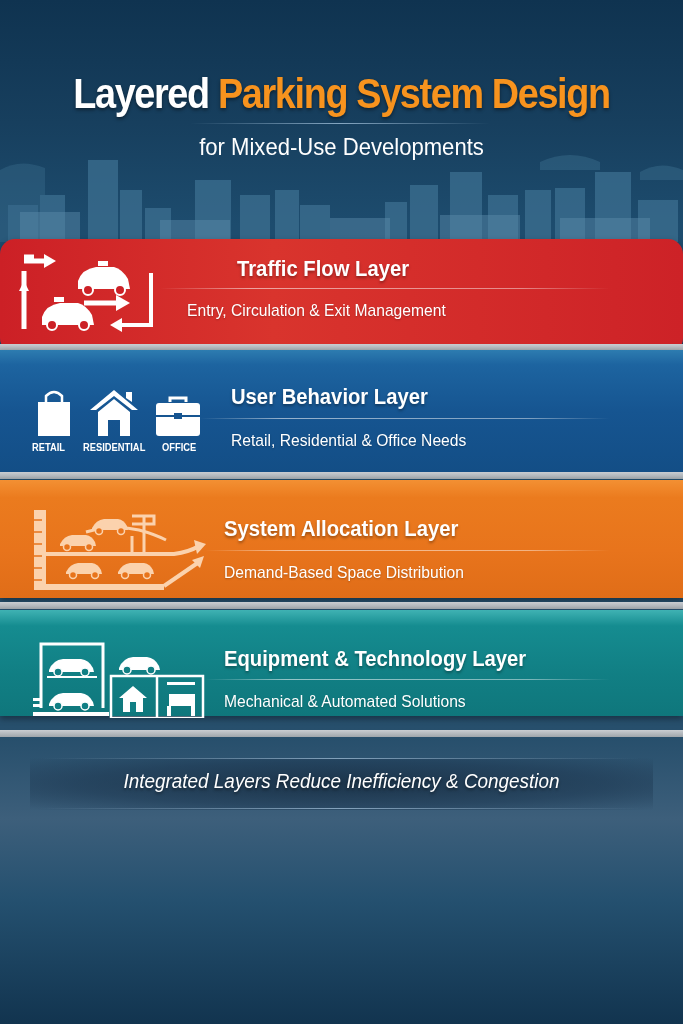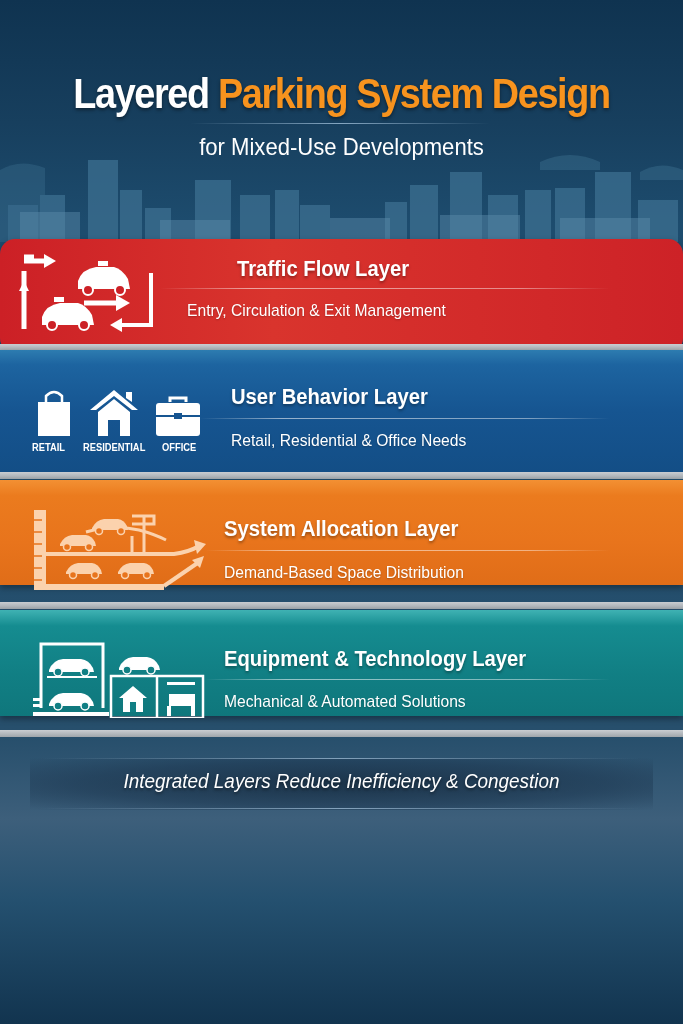--- a/index.html
+++ b/index.html
@@ -29,21 +29,21 @@
   }
   .skyline { position: absolute; left: 0; top: 150px; width: 683px; height: 92px; }
 
   .band {
     position: absolute; left: 0; width: 683px;
     box-shadow: 0 3px 6px rgba(0,0,0,0.35);
   }
   .band .sep { position: absolute; left: 0; width: 683px; height: 7px; background: linear-gradient(180deg,#c9cdd1,#9ea5ab); }
   .band-red { top: 239px; height: 114px; background: linear-gradient(90deg, #cc2026 0%, #d9342d 40%, #cd2227 100%); border-radius: 15px; }
   .band-blue { top: 350px; height: 122px; background: linear-gradient(180deg, #2d7cb0 0%, #1d64a0 12%, #165591 50%, #134e86 100%); }
-  .band-orange { top: 480px; height: 105px; background: linear-gradient(180deg, #f39033 0%, #eb7b1e 15%, #e8741c 60%, #e06d18 100%); }
+  .band-orange { top: 480px; height: 118px; background: linear-gradient(180deg, #f39033 0%, #eb7b1e 15%, #e8741c 60%, #e06d18 100%); }
   .band-teal { top: 610px; height: 106px; background: linear-gradient(180deg, #3fb2b3 0%, #158c90 15%, #117f84 60%, #0f777c 100%); }
 
   .band-title {
     position: absolute; font-size: 22px; font-weight: bold; color: #fff;
     text-shadow: 0 2px 3px rgba(0,0,0,0.35); white-space: nowrap;
     transform-origin: left center; transform: scaleX(0.92);
   }
   .band-rule {
     position: absolute; height: 1px;
     background: linear-gradient(90deg, rgba(255,255,255,0), rgba(255,255,255,0.55) 20%, rgba(255,255,255,0.45) 80%, rgba(255,255,255,0));

